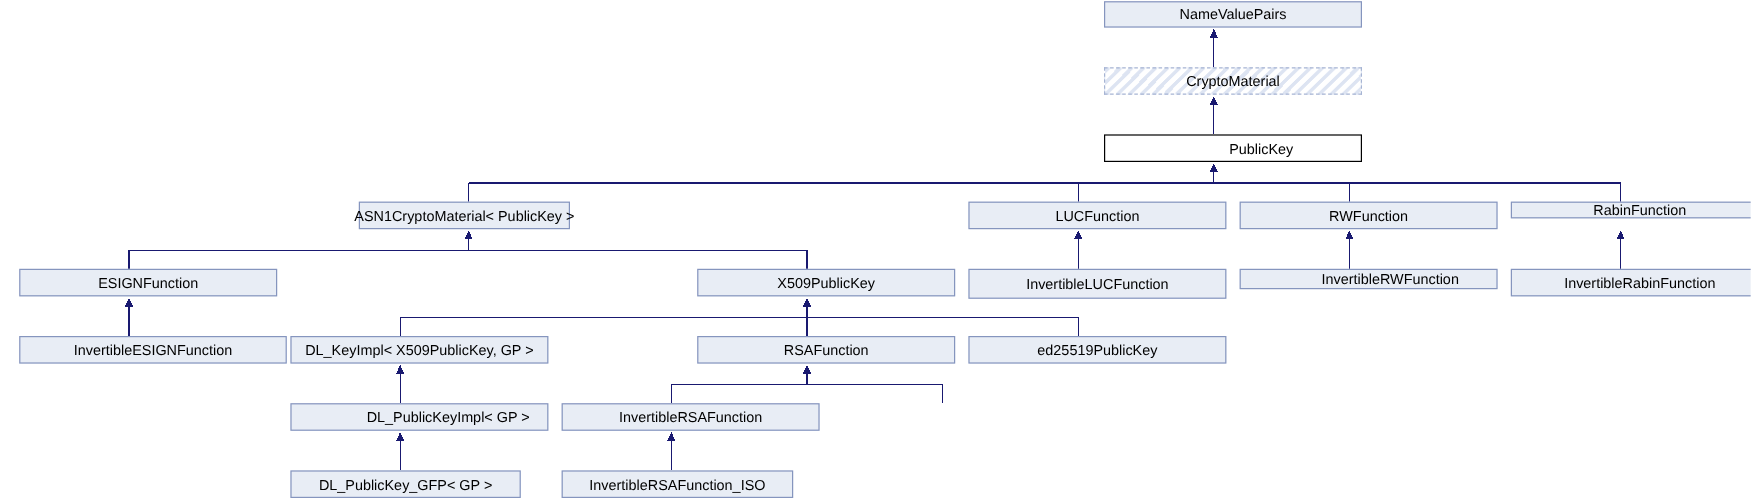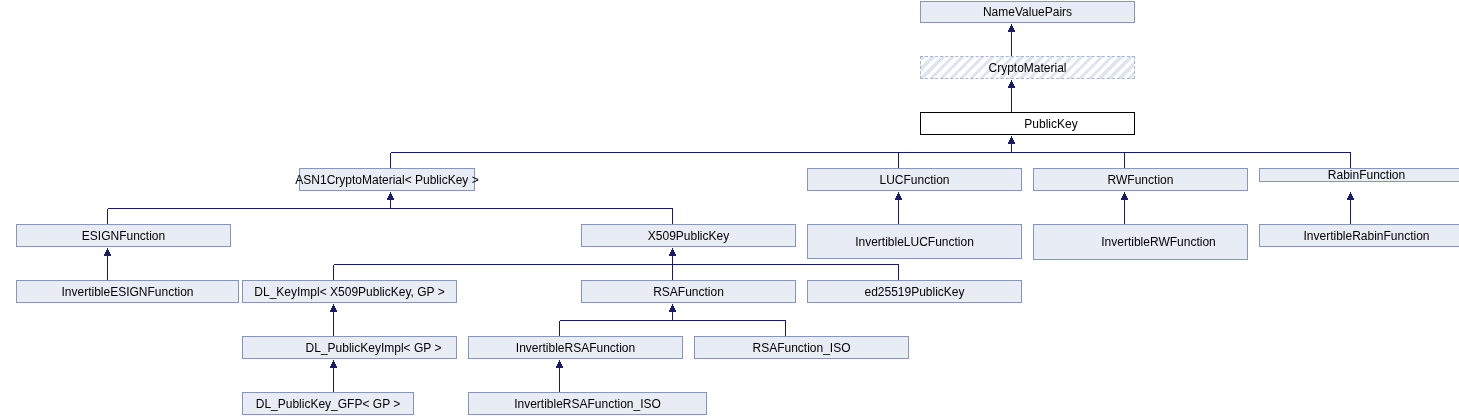--- a/index.html
+++ b/index.html
@@ -123,24 +123,24 @@
       </div>
       <div class="node default" style="left: 1243px; top: 168px; width: 215px; height: 14px;">
         <span>RabinFunction</span>
       </div>
       <div class="node default" style="left: 0px; top: 224px; width: 215px; height: 23px;">
         <span>ESIGNFunction</span>
       </div>
       <div class="node default" style="left: 565px; top: 224px; width: 215px; height: 23px;">
         <span>X509PublicKey</span>
       </div>
-      <div class="node default" style="left: 791px; top: 224px; width: 215px; height: 35px;">
+      <div class="node default" style="left: 791px; top: 224px; width: 215px; height: 25px;">
         <span>InvertibleLUCFunction</span>
       </div>
-      <div class="node default" style="left: 1017px; top: 224px; width: 215px; height: 36px; padding-left: 36px;">
+      <div class="node default" style="left: 1017px; top: 224px; width: 215px; height: 17px; padding-left: 36px;">
         <span>InvertibleRWFunction</span>
       </div>
       <div class="node default" style="left: 1243px; top: 224px; width: 215px; height: 23px;">
         <span>InvertibleRabinFunction</span>
       </div>
       <div class="node default" style="left: 0px; top: 280px; width: 223px; height: 23px;">
         <span>InvertibleESIGNFunction</span>
       </div>
       <div class="node default" style="left: 226px; top: 280px; width: 215px; height: 23px;">
         <span>DL_KeyImpl&lt; X509PublicKey, GP &gt;</span>
@@ -150,23 +150,20 @@
       </div>
       <div class="node default" style="left: 791px; top: 280px; width: 215px; height: 23px;">
         <span>ed25519PublicKey</span>
       </div>
       <div class="node default" style="left: 226px; top: 336px; width: 215px; height: 23px; padding-left: 48px;">
         <span>DL_PublicKeyImpl&lt; GP &gt;</span>
       </div>
       <div class="node default" style="left: 452px; top: 336px; width: 215px; height: 23px;">
         <span>InvertibleRSAFunction</span>
       </div>
-      <div class="node default" style="left: 678px; top: 336px; width: 215px; height: 23px;">
-        <span>RSAFunction_ISO</span>
-      </div>
-      <div class="node default" style="left: 226px; top: 392px; width: 172px; height: 23px;">
+      <div class="node default" style="left: 226px; top: 392px; width: 192px; height: 23px;">
         <span>DL_PublicKey_GFP&lt; GP &gt;</span>
       </div>
-      <div class="node default" style="left: 452px; top: 392px; width: 239px; height: 23px; justify-content: center;">
+      <div class="node default" style="left: 452px; top: 392px; width: 193px; height: 23px; justify-content: center;">
         <span>InvertibleRSAFunction_ISO</span>
       </div>
     </div>
 </div>
 
 </body></html>

